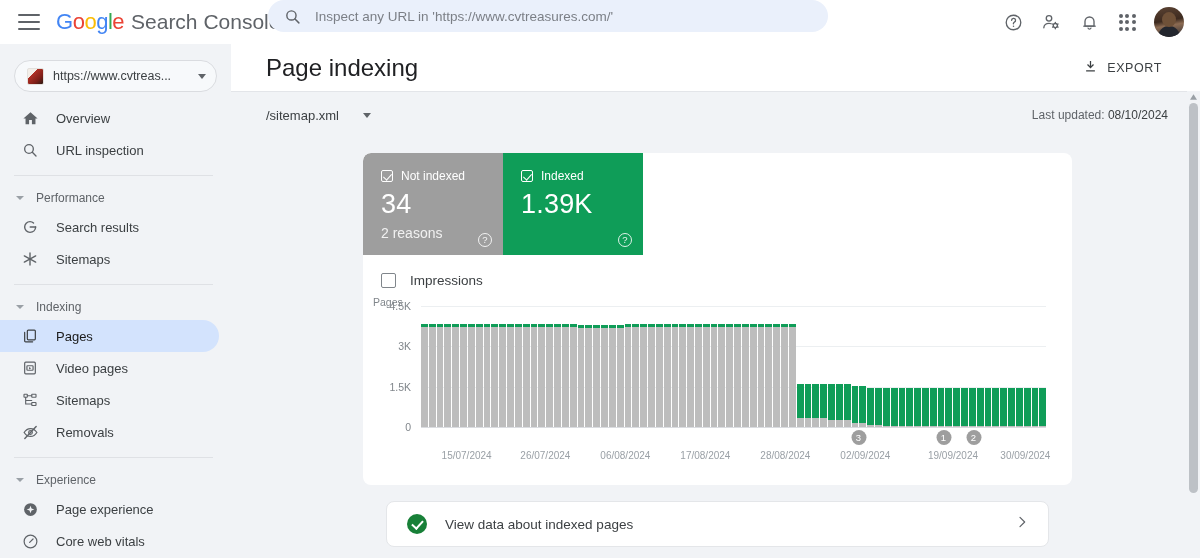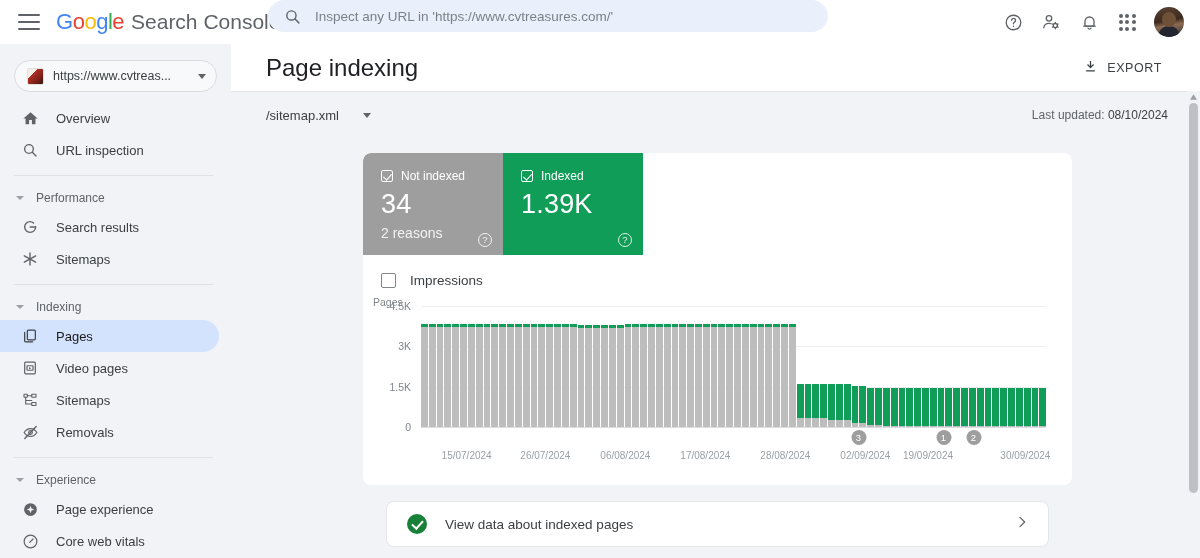--- a/index.html
+++ b/index.html
@@ -812,21 +812,21 @@
                 <div class="grey" style="height: 1.21px; background: rgb(189, 189, 189);"></div>
               </div>
             </div>
           <div class="xlabels" id="xlabels">
               <span class="xlabel" style="left: 45.625px;">15/07/2024</span>
               <span class="xlabel" style="left: 124.375px;">26/07/2024</span>
               <span class="xlabel" style="left: 204.375px;">06/08/2024</span>
               <span class="xlabel" style="left: 284.375px;">17/08/2024</span>
               <span class="xlabel" style="left: 364.375px;">28/08/2024</span>
               <span class="xlabel" style="left: 444.375px;">02/09/2024</span>
-              <span class="xlabel" style="left: 507px;">19/09/2024</span>
+              <span class="xlabel" style="left: 532px;">19/09/2024</span>
               <span class="xlabel" style="left: 604.375px;">30/09/2024</span>
             </div>
           <div id="annots">
               <span class="annot" style="left: 495.5px; top: 132px;">3</span>
               <span class="annot" style="left: 580.5px; top: 132px;">1</span>
               <span class="annot" style="left: 610.5px; top: 132px;">2</span>
             </div>
         </div>
       </div>
 

